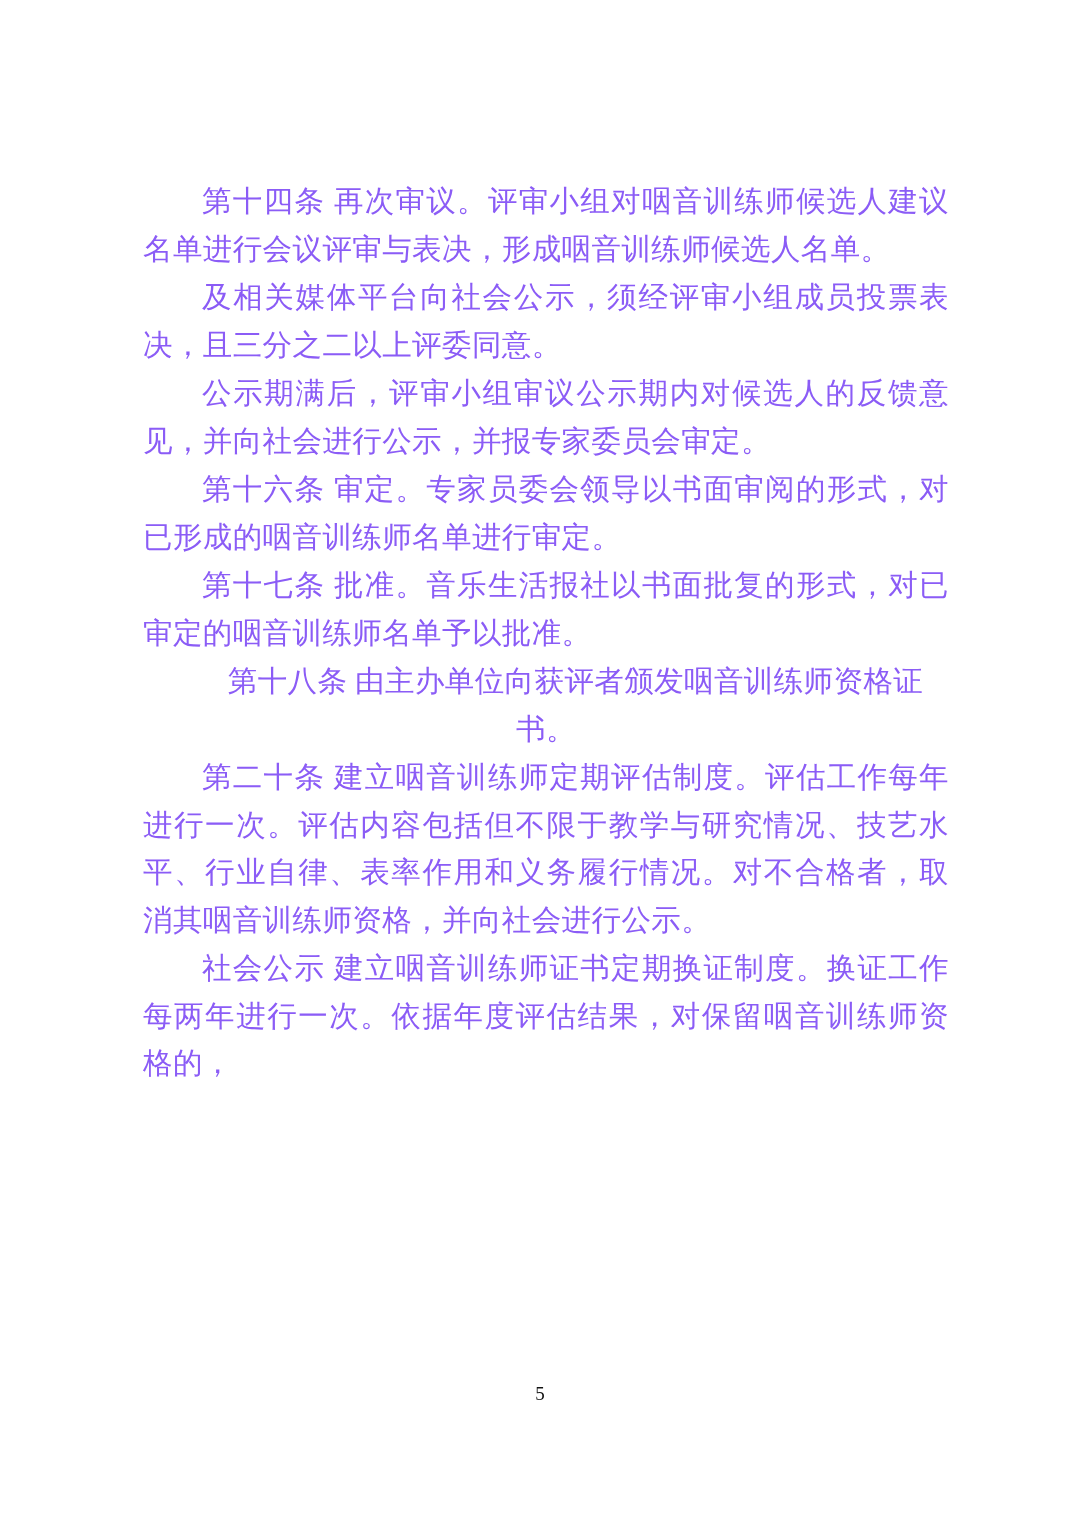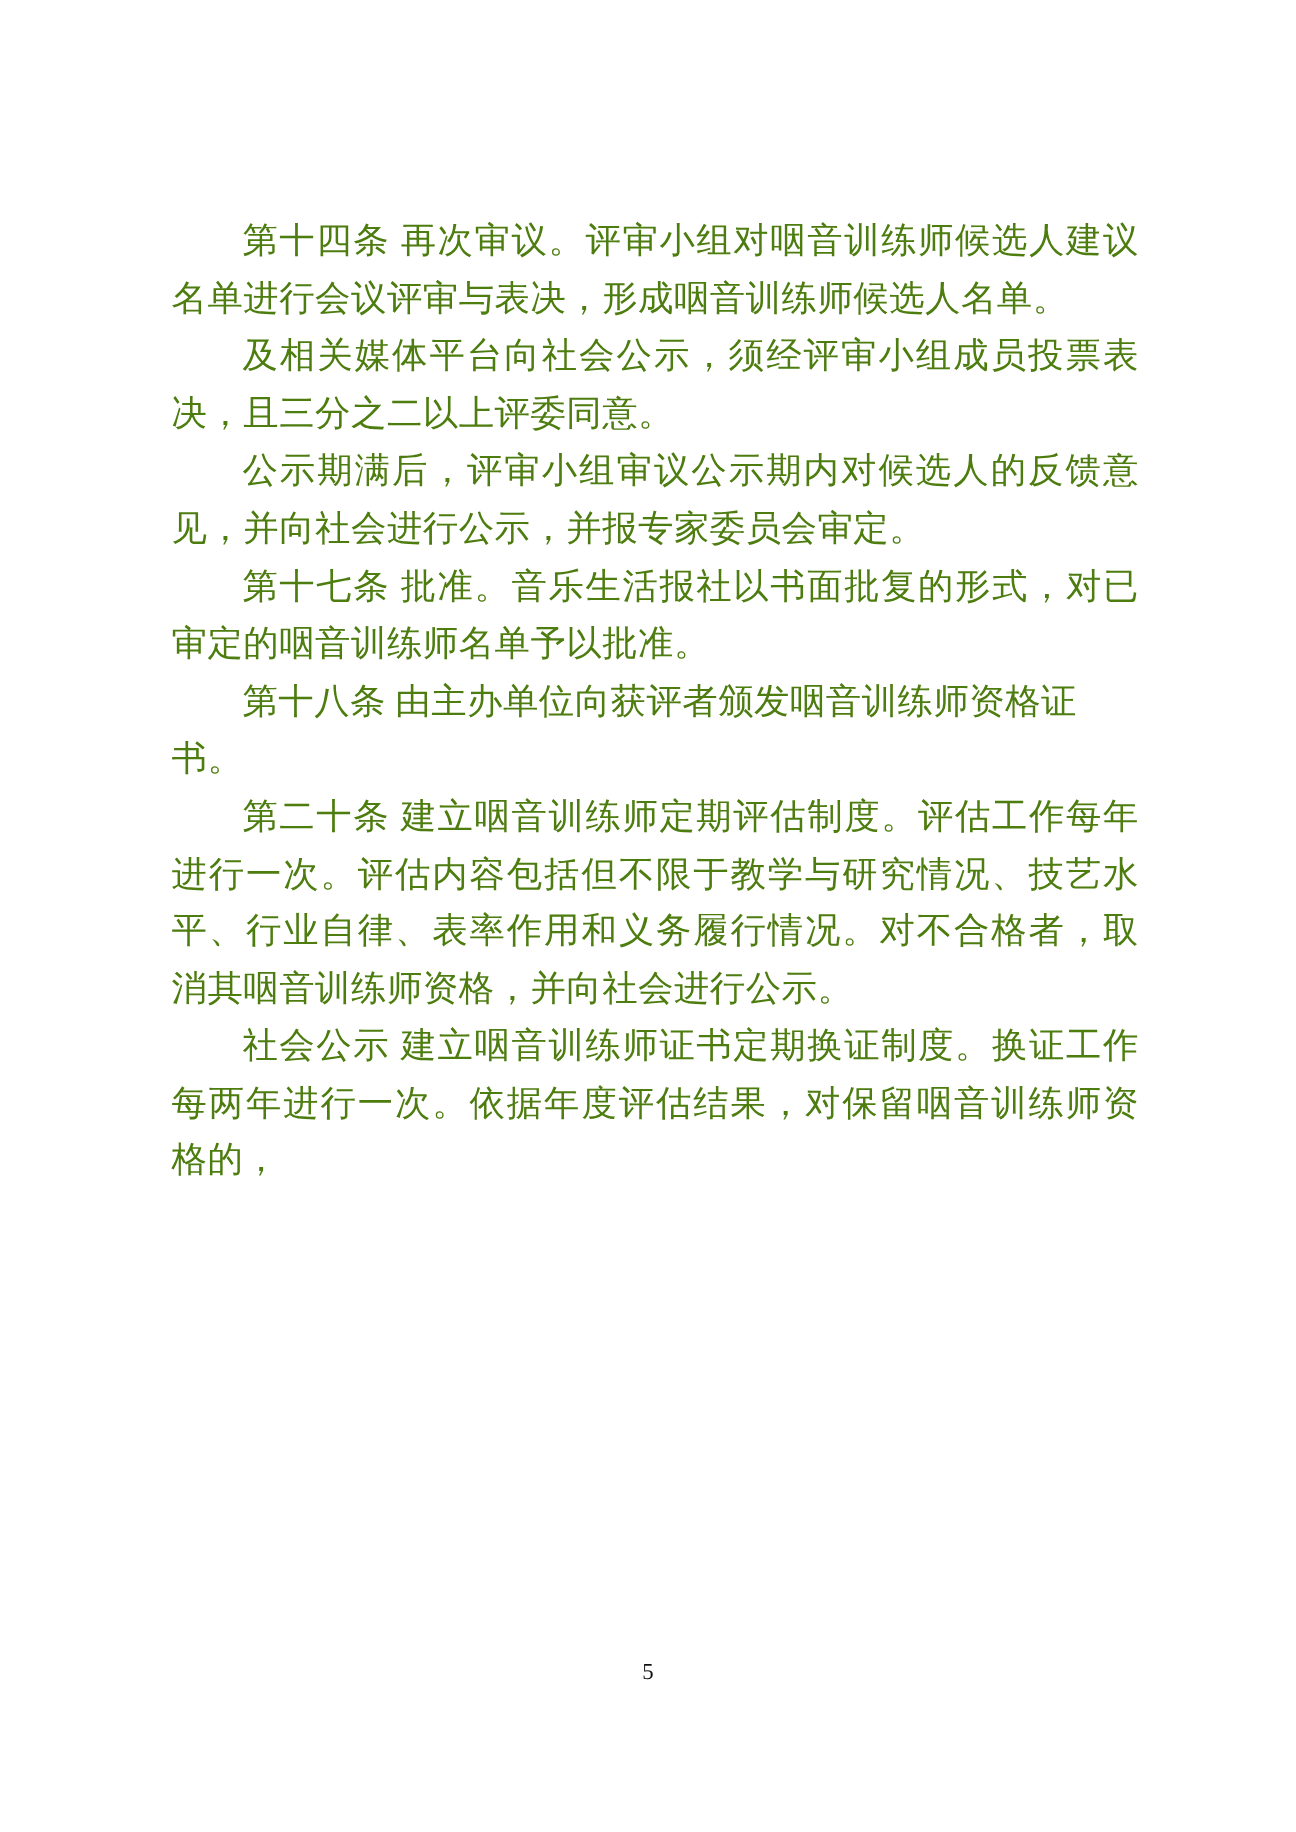--- a/index.html
+++ b/index.html
@@ -20,49 +20,50 @@
   }
   .doc-body {
     position: absolute;
     left: 143px;
     top: 178px;
     width: 806px;
   }
   .para {
     font-size: 29.5px;
     line-height: 47.5px;
-    color: #4d7c0f;
+    color: #8b5cf6;
     text-align: justify;
     text-justify: inter-character;
     margin: 0 0 1px 0;
     text-indent: 59px;
     letter-spacing: 0.4px;
     font-weight: 400;
   }
   .para.last {
-    text-align: left;
+    text-align: center;
   }
   .page-number {
     position: absolute;
     left: 0;
     right: 0;
     top: 1383px;
     text-align: center;
     font-size: 19px;
     color: #111111;
     font-family: "Liberation Serif", "DejaVu Serif", serif;
   }
 </style>
 </head>
 <body>
 
 <div class="page">
   <div class="doc-body">
     <p class="para">第十四条  再次审议。评审小组对咽音训练师候选人建议名单进行会议评审与表决，形成咽音训练师候选人名单。</p>
     <p class="para">及相关媒体平台向社会公示，须经评审小组成员投票表决，且三分之二以上评委同意。</p>
     <p class="para">公示期满后，评审小组审议公示期内对候选人的反馈意见，并向社会进行公示，并报专家委员会审定。</p>
+    <p class="para">第十六条  审定。专家员委会领导以书面审阅的形式，对已形成的咽音训练师名单进行审定。</p>
     <p class="para">第十七条  批准。音乐生活报社以书面批复的形式，对已审定的咽音训练师名单予以批准。</p>
     <p class="para last">第十八条  由主办单位向获评者颁发咽音训练师资格证书。</p>
     <p class="para">第二十条  建立咽音训练师定期评估制度。评估工作每年进行一次。评估内容包括但不限于教学与研究情况、技艺水平、行业自律、表率作用和义务履行情况。对不合格者，取消其咽音训练师资格，并向社会进行公示。</p>
     <p class="para">社会公示  建立咽音训练师证书定期换证制度。换证工作每两年进行一次。依据年度评估结果，对保留咽音训练师资格的，</p>
   </div>
   <div class="page-number">5</div>
 </div>
 
 </body></html>

